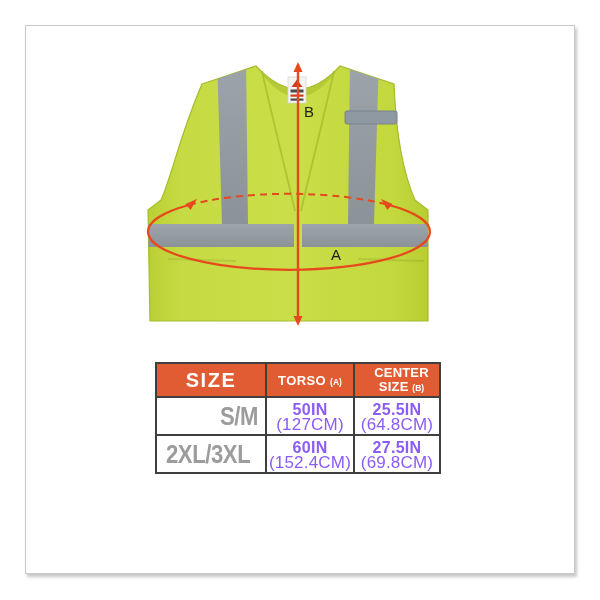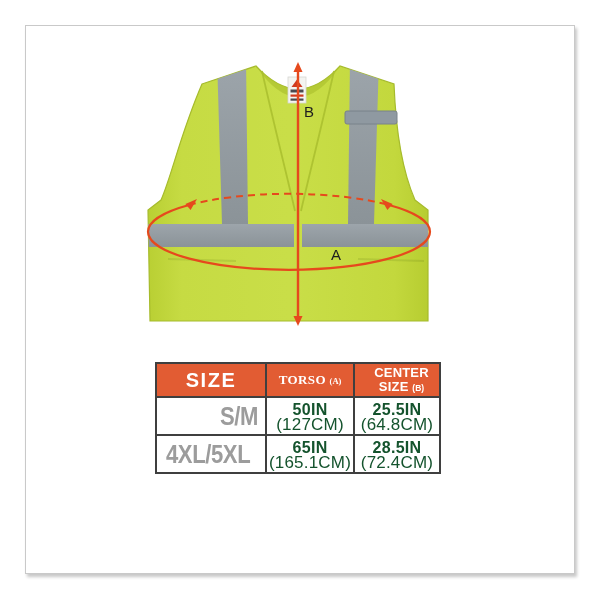--- a/index.html
+++ b/index.html
@@ -17,30 +17,30 @@
   .size-chart{
     position:absolute;left:155px;top:362px;width:284px;
     border-collapse:collapse;table-layout:fixed;
   }
   .size-chart th,.size-chart td{border:2px solid #3f3f3f;padding:0;vertical-align:middle;}
   .size-chart col.c1{width:110px;} .size-chart col.c2{width:88px;} .size-chart col.c3{width:86px;}
   .size-chart thead th{
     background:#e25c33;color:#ffffff;font-weight:bold;height:32px;text-align:center;
   }
   .hdr-size{font-size:20px;letter-spacing:1.5px;}
-  .hdr-torso{font-size:13px;letter-spacing:0.4px;font-family:Liberation Serif, serif;}
+  .hdr-torso{font-size:13px;letter-spacing:0.4px;}
   .hdr-back{font-size:13px;letter-spacing:0.2px;text-align:center;padding-left:9px !important;line-height:14px;}
   .hdr-key{font-size:8.5px;letter-spacing:0;}
   .size-chart td{height:36px;}
   .cell-size{text-align:right;padding-left:8px !important;}
   .cell-size .cond{
     display:inline-block;font-size:26px;font-weight:bold;color:#9c9c9c;
     letter-spacing:-0.5px;transform:scaleX(0.85);transform-origin:left center;white-space:nowrap;
   }
-  .cell-val{text-align:center;color:#14532d;}
+  .cell-val{text-align:center;color:#8b5cf6;}
   .cell-val .in{font-size:16px;font-weight:bold;letter-spacing:0.3px;line-height:17px;}
   .cell-val .cm{font-size:17px;font-weight:normal;letter-spacing:0.2px;line-height:13px;}
 </style>
 </head>
 <body>
 
 <div class="frame"></div>
 
 <svg class="vest-svg" viewBox="138 46 302 290" xmlns="http://www.w3.org/2000/svg">
   <defs>
@@ -135,24 +135,24 @@
       <td class="cell-val">
         <div class="in">50IN</div>
         <div class="cm">(127CM)</div>
       </td>
       <td class="cell-val">
         <div class="in">25.5IN</div>
         <div class="cm">(64.8CM)</div>
       </td>
     </tr>
     <tr>
-      <td class="cell-size"><span class="cond">4XL/5XL</span></td>
+      <td class="cell-size"><span class="cond">2XL/3XL</span></td>
       <td class="cell-val">
-        <div class="in">65IN</div>
-        <div class="cm">(165.1CM)</div>
+        <div class="in">60IN</div>
+        <div class="cm">(152.4CM)</div>
       </td>
       <td class="cell-val">
-        <div class="in">28.5IN</div>
-        <div class="cm">(72.4CM)</div>
+        <div class="in">27.5IN</div>
+        <div class="cm">(69.8CM)</div>
       </td>
     </tr>
   </tbody>
 </table>
 
 </body></html>

